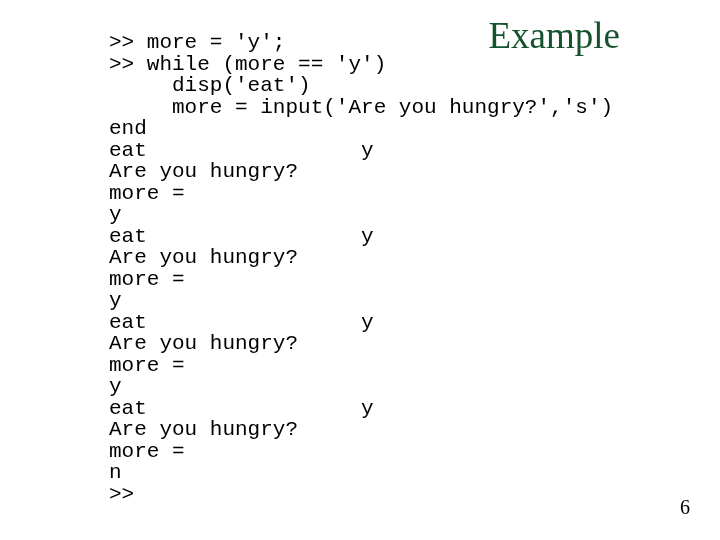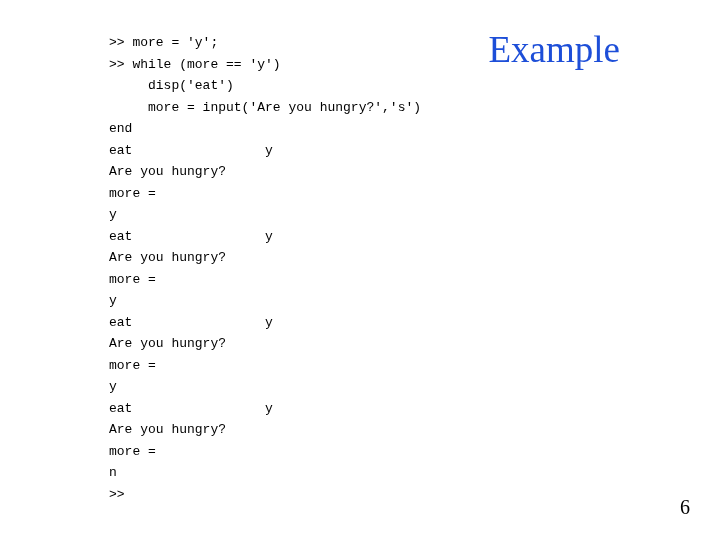--- a/index.html
+++ b/index.html
@@ -23,31 +23,30 @@
   #slide-title {
     position: absolute;
     left: 330px;
     top: 14px;
     width: 290px;
     text-align: right;
     font-family: "Liberation Serif", "DejaVu Serif", serif;
     font-size: 37px;
     line-height: 44px;
     font-weight: 400;
-    color: #1d4ed8;
+    color: #14532d;
     white-space: pre;
-    margin-top: 14px;
   }
   #console-block {
     position: absolute;
     left: 109px;
     top: 32px;
     width: 600px;
     font-family: "Liberation Mono", "DejaVu Sans Mono", monospace;
-    font-size: 13px;
+    font-size: 21px;
     line-height: 21.5px;
     color: #000000;
     white-space: pre;
   }
   .console-line {
     white-space: pre;
     height: 21.5px;
     font-family: "Liberation Mono", "DejaVu Sans Mono", monospace;
   }
   #page-number {

